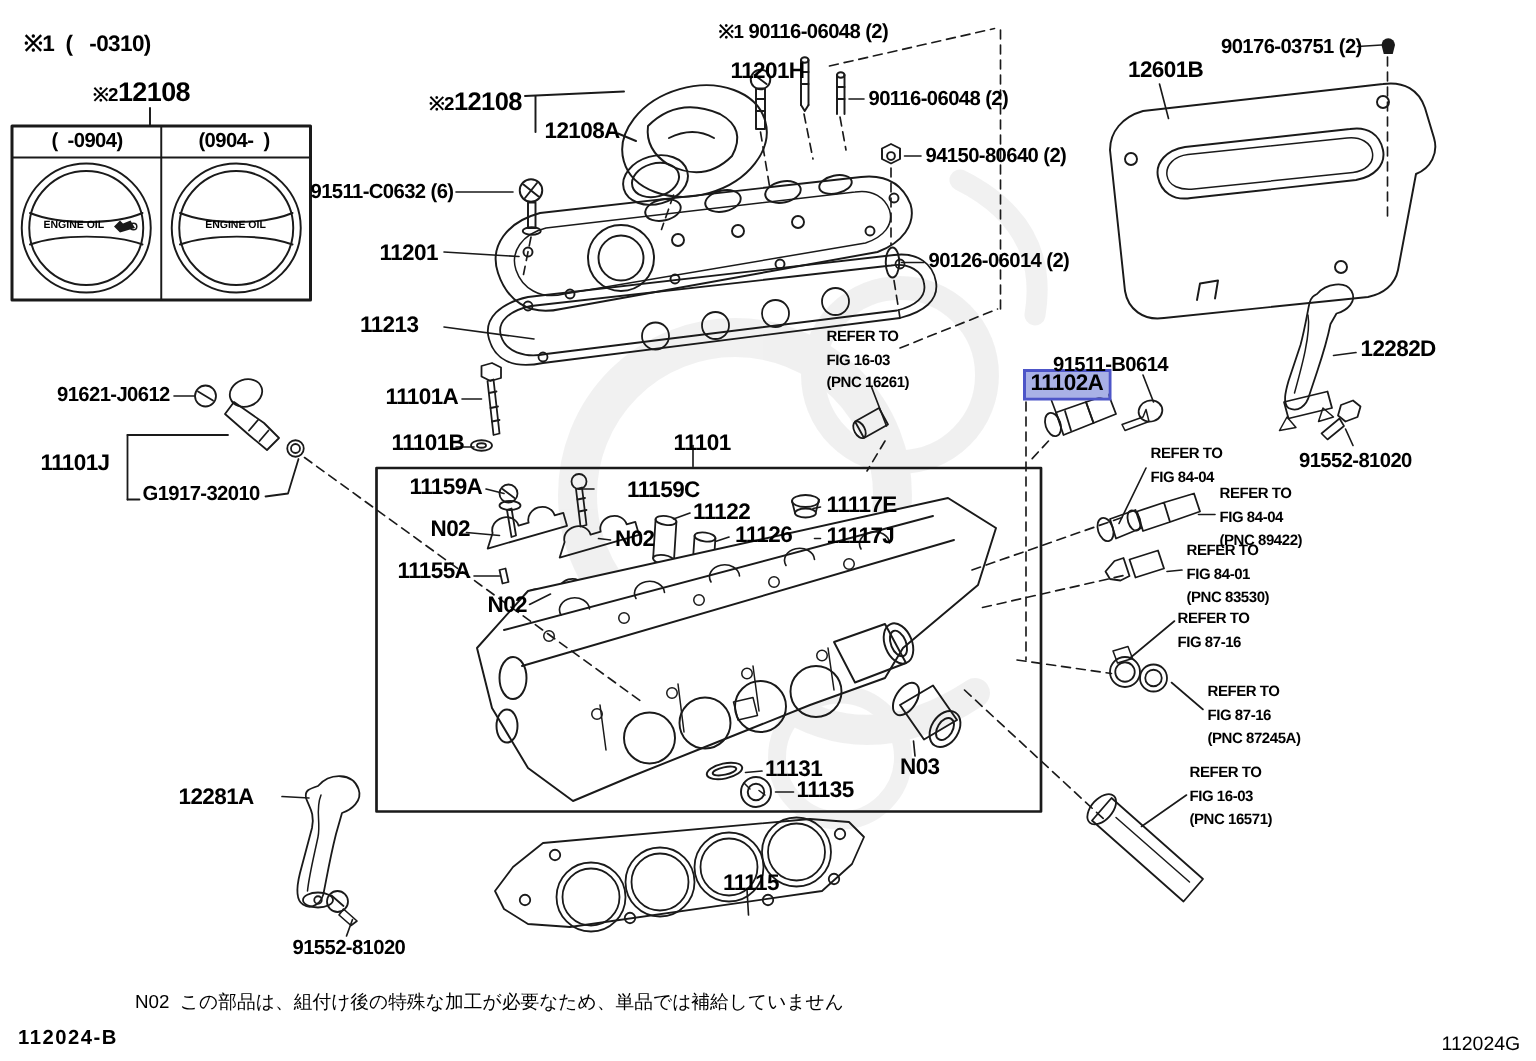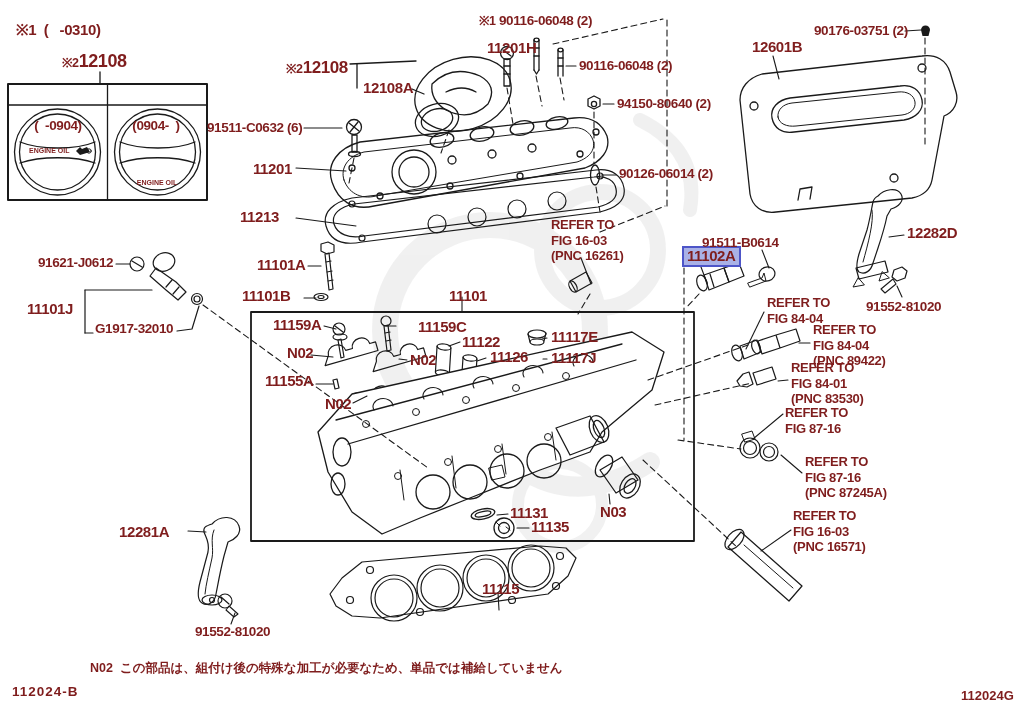--- a/index.html
+++ b/index.html
@@ -1,31 +1,31 @@
 <!DOCTYPE html>
 <html style="--hl-bg: #a9b1e6; --hl-bd: #4d55c8;"><head>
 <meta charset="utf-8">
 <style>
   html,body{margin:0;padding:0;background:#fff;}
   #stage{position:relative;width:1024px;height:707px;background:#fff;overflow:hidden;
          font-family:"Liberation Sans",sans-serif;color:#000;}
   #art{position:absolute;left:0;top:0;}
   .lbl{position:absolute;font-weight:bold;font-size:15px;letter-spacing:-0.4px;
-       white-space:pre;line-height:1.1;color:#7f1d1d;}
+       white-space:pre;line-height:1.1;color:#000000;}
   .n14{font-size:13.5px;}
-  .ref{font-size:13px;line-height:15.6px;letter-spacing:-0.3px;}
+  .ref{font-size:10px;line-height:15.6px;letter-spacing:-0.3px;}
   .big{font-size:18px;}
   .mid{font-size:17px;}
   .xs{font-size:12.5px;font-weight:bold;}
   .hdr{font-size:13.5px;}
   .capTxt{font-size:7px;letter-spacing:0;}
-  .jp{font-size:12.5px;font-weight:bold;letter-spacing:0;}
-  .plain{font-weight:bold;font-size:13px;letter-spacing:0;}
+  .jp{font-size:12.5px;font-weight:normal;letter-spacing:0;}
+  .plain{font-weight:normal;font-size:13px;letter-spacing:0;}
   .hl{background:var(--hl-bg,#a9b1e6);outline:2px solid var(--hl-bd,#4d55c8);padding:0 3px;}
-  .ctr{text-align:center;margin-top:32px;}
+  .ctr{text-align:center;}
 </style>
 </head>
 <body>
 
 <div id="stage">
 
 <svg id="art" width="1024" height="707" viewBox="0 0 1024 707" fill="none" stroke="#1a1a1a" stroke-width="1.3" stroke-linecap="round" stroke-linejoin="round">
 
   <g opacity="0.40" stroke="#dcdcdc">
     <circle cx="490" cy="330" r="105" stroke-width="26"></circle>
@@ -390,21 +390,21 @@
 FIG 16-03
 (PNC 16261)</div>
 <div class="lbl hl" style="left:684px;top:248px">11102A</div>
 <div class="lbl n14" style="left:702px;top:236px">91511-B0614</div>
 <div class="lbl" style="left:907px;top:225px">12282D</div>
 
 <div class="lbl n14" style="left:38px;top:256px">91621-J0612</div>
 <div class="lbl" style="left:257px;top:257px">11101A</div>
 <div class="lbl n14" style="left:866px;top:300px">91552-81020</div>
 <div class="lbl" style="left:27px;top:301px">11101J</div>
-<div class="lbl" style="left:242px;top:288px">11101B</div>
+<div class="lbl" style="left:261px;top:288px">11101B</div>
 <div class="lbl n14" style="left:95px;top:322px">G1917-32010</div>
 <div class="lbl" style="left:449px;top:288px">11101</div>
 
 <div class="lbl" style="left:273px;top:317px">11159A</div>
 <div class="lbl" style="left:418px;top:319px">11159C</div>
 <div class="lbl" style="left:462px;top:334px">11122</div>
 <div class="lbl" style="left:490px;top:349px">11126</div>
 <div class="lbl" style="left:551px;top:329px">11117E</div>
 <div class="lbl" style="left:551px;top:350px">11117J</div>
 <div class="lbl" style="left:287px;top:345px">N02</div>

